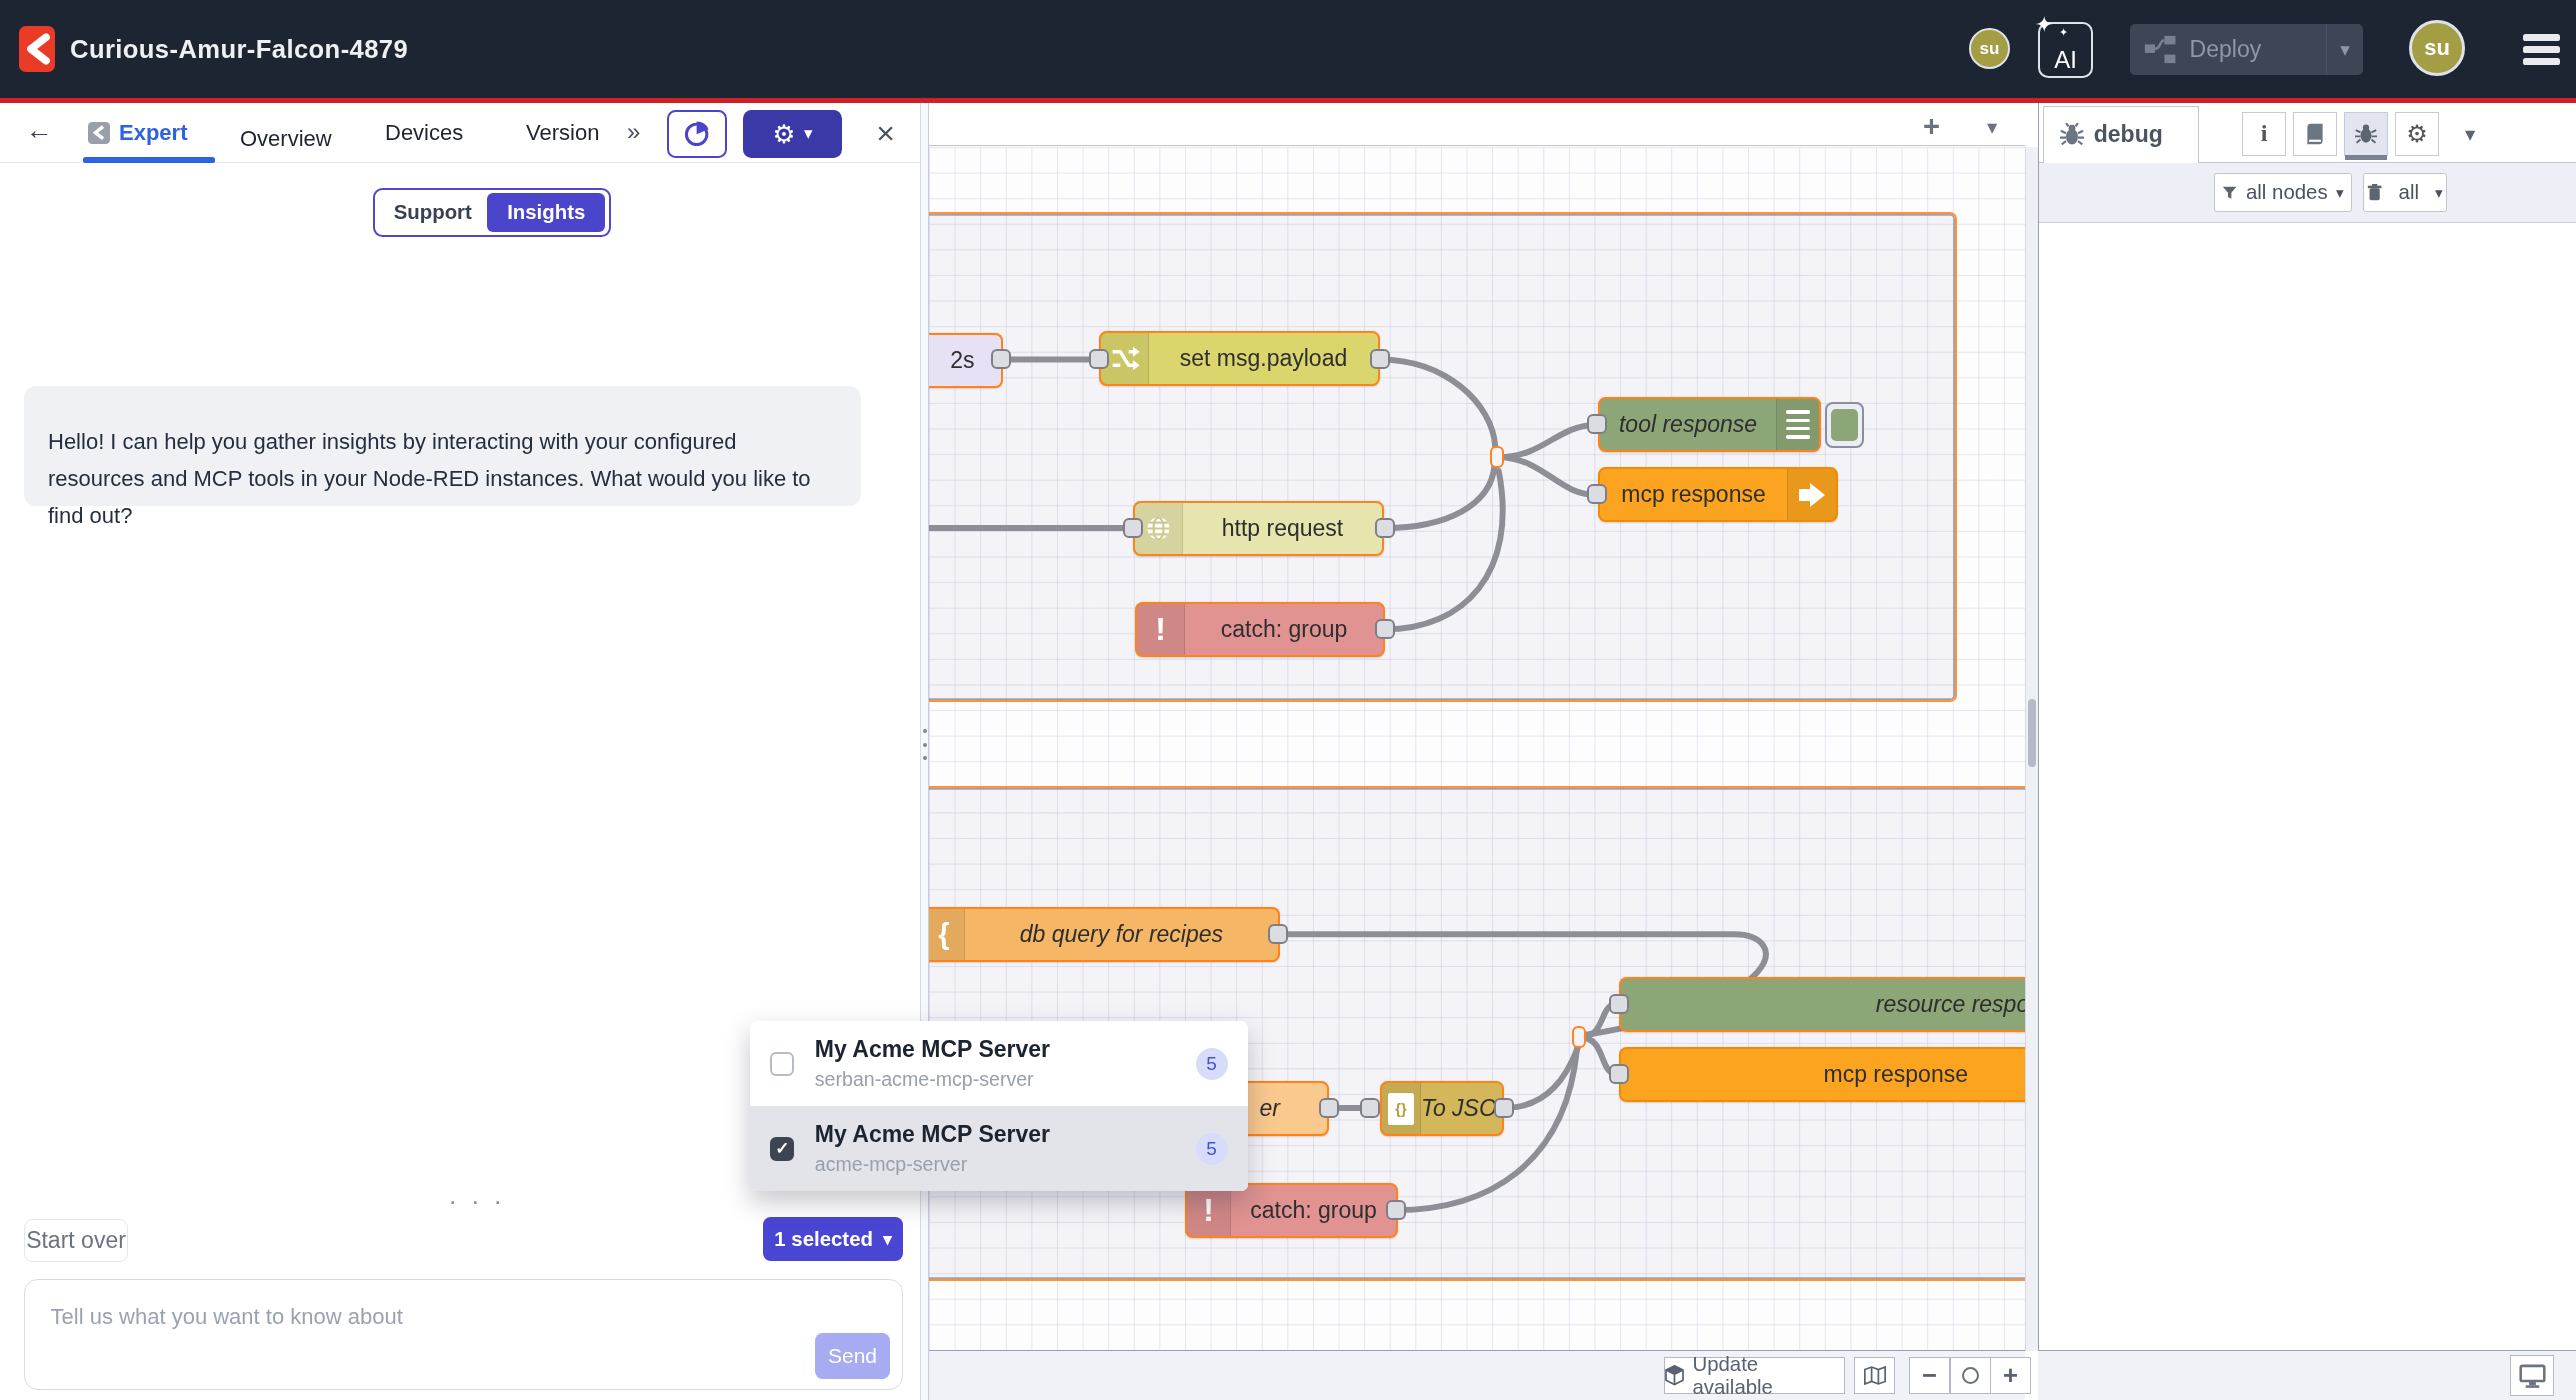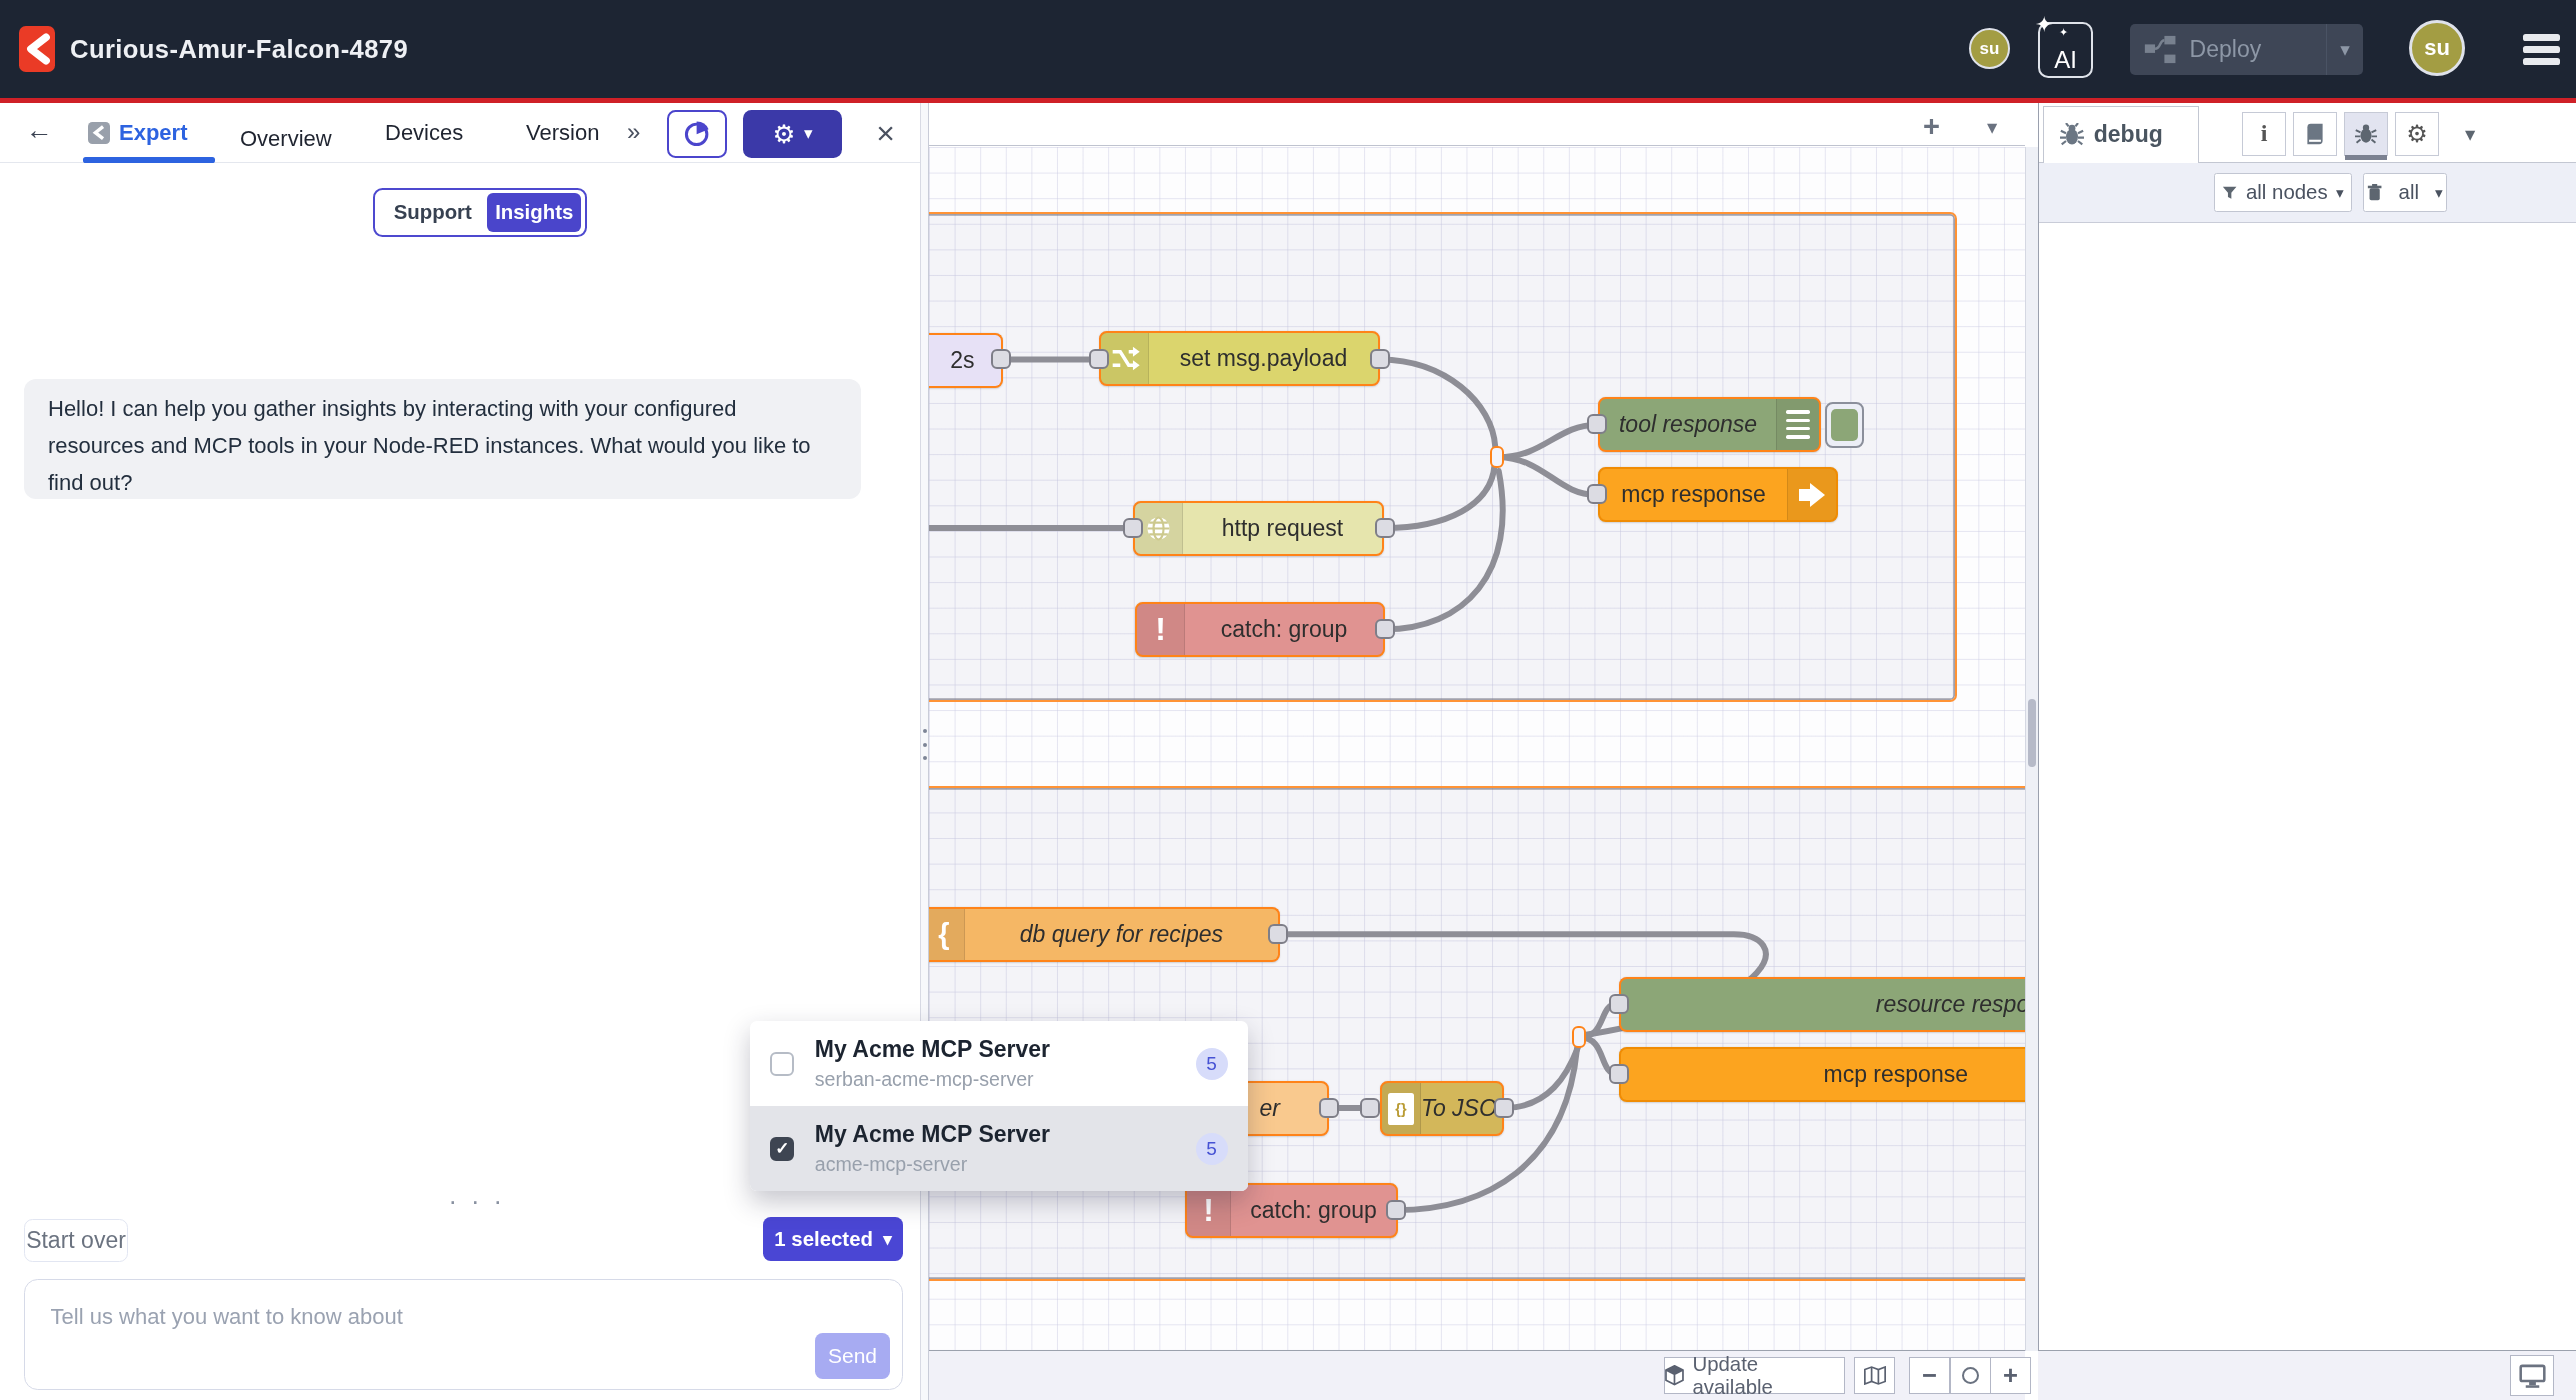--- a/index.html
+++ b/index.html
@@ -29,27 +29,27 @@
   .tab-label{font-size:22px;color:#1f2430;}
   #tab-expert-label{color:#2d63e0;font-weight:bold;}
   #expert-underline{left:83px;top:54px;width:132px;height:6px;background:#2d63e0;border-radius:2.6px;}
   #expert-icon{left:88px;top:19px;width:22px;height:22px;background:#99a0ab;border-radius:4.3px;display:flex;align-items:center;justify-content:center;}
   #pie-btn{left:667px;top:6.8px;width:60px;height:48px;border:2.1px solid #4b45cc;border-radius:8.5px;background:#fff;display:flex;align-items:center;justify-content:center;}
   #gear-btn{left:743px;top:6.8px;width:99px;height:48px;background:#3b39a8;border-radius:8.5px;color:#fff;display:flex;align-items:center;justify-content:center;gap:8.5px;}
   #close-btn{left:867px;top:8.5px;width:37px;height:43px;font-size:32px;color:#4a5160;display:flex;align-items:center;justify-content:center;}
 
   #toggle-wrap{left:373px;top:85px;height:49px;border:2.1px solid #4d49cf;border-radius:9.4px;background:#fff;display:flex;align-items:center;padding:3.4px;box-shadow:0 0 0 2.6px #fff inset;}
   #toggle-support{padding:0 15.3px;height:37px;display:flex;align-items:center;color:#374151;font-weight:bold;font-size:20.4px;}
-  #toggle-insights{padding:0 8px;height:39px;display:flex;align-items:center;background:#4a45cb;border-radius:6px;color:#fff;font-weight:bold;font-size:20.4px;}
+  #toggle-insights{padding:0 20px;height:39px;display:flex;align-items:center;background:#4a45cb;border-radius:6px;color:#fff;font-weight:bold;font-size:20.4px;}
 
   #beta-box{left:13.6px;top:153px;width:893px;height:97px;background:#e8ecfb;border-radius:8.5px;padding:20.4px 25.6px;color:#4b44c4;font-size:21px;line-height:33px;}
   #beta-chip{display:inline-block;background:#7b85f0;color:#fff;font-size:16px;font-weight:bold;border-radius:5.1px;padding:3.4px 10.2px;margin-right:12px;vertical-align:1.7px;letter-spacing:0.4px;}
   #beta-box a{color:#4b44c4;text-decoration:underline;}
 
-  #assistant-msg{left:24px;top:276px;width:837px;height:120px;background:#f0f1f4;border-radius:12px;padding:11px 24px;font-size:22px;line-height:37px;color:#232f3e;}
+  #assistant-msg{left:24px;top:283px;width:837px;height:120px;background:#f0f1f4;border-radius:12px;padding:37px 24px;font-size:22px;line-height:37px;color:#232f3e;}
 
   #dots-h{left:443px;top:1084px;width:68px;text-align:center;color:#8890a0;font-size:25.6px;letter-spacing:3.4px;}
   #start-over{left:24px;top:1116px;width:104px;height:43px;border:1.7px solid #e2e6f2;border-radius:8.5px;background:#fff;color:#6b7380;font-size:23px;display:flex;align-items:center;justify-content:center;}
   #selected-btn{left:763px;top:1114px;width:140px;height:44px;background:#4a46d4;border-radius:7.7px;color:#fff;font-size:20.4px;font-weight:bold;display:flex;align-items:center;justify-content:center;gap:10.2px;}
   #chat-input-wrap{left:24px;top:1176px;width:879px;height:111px;border:1.7px solid #d6dae8;border-radius:13.6px;background:#fff;}
   #chat-input{width:100%;height:100%;border:none;outline:none;resize:none;font-size:22px;color:#333;padding:24px 25.6px;background:transparent;}
   #chat-input::placeholder{color:#9aa2b1;}
   #send-btn{right:12px;bottom:10.2px;width:75px;height:46px;background:#a7abf2;border-radius:7.7px;color:#fff;font-size:21px;display:flex;align-items:center;justify-content:center;}
 
   

